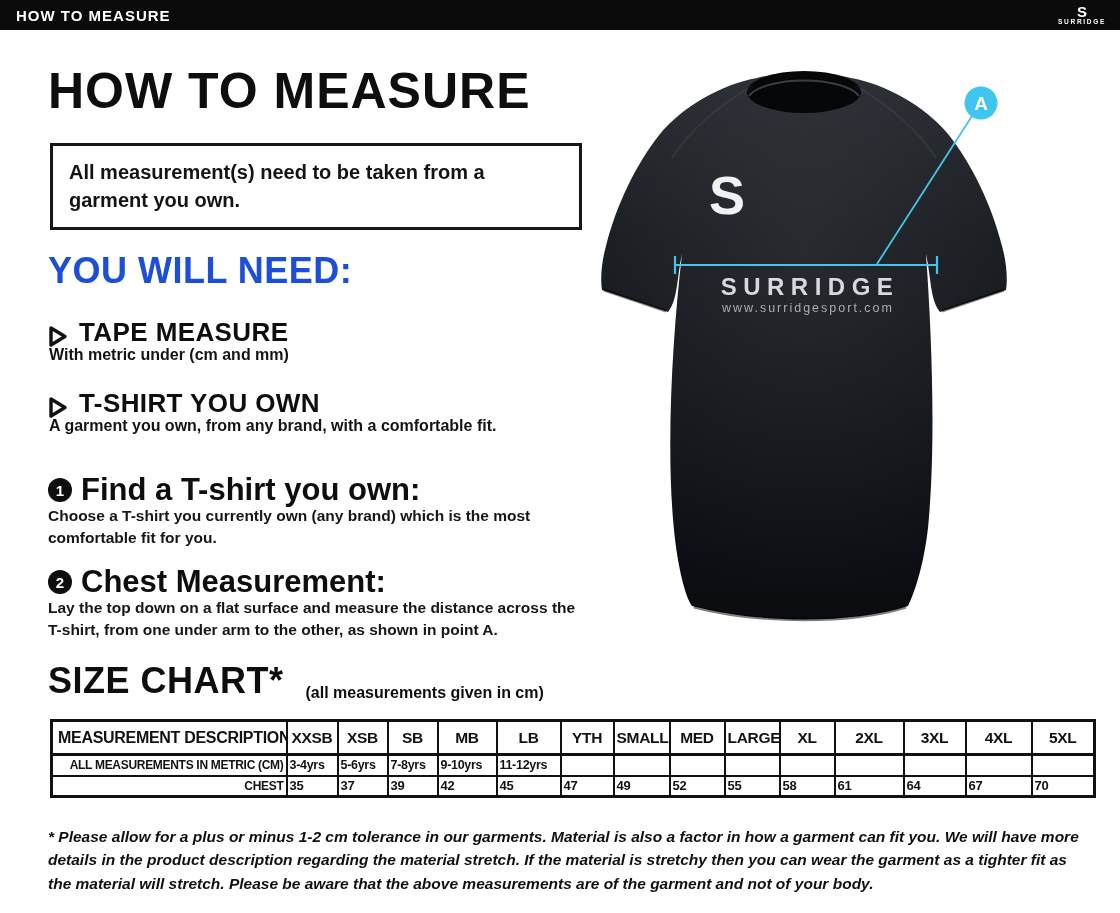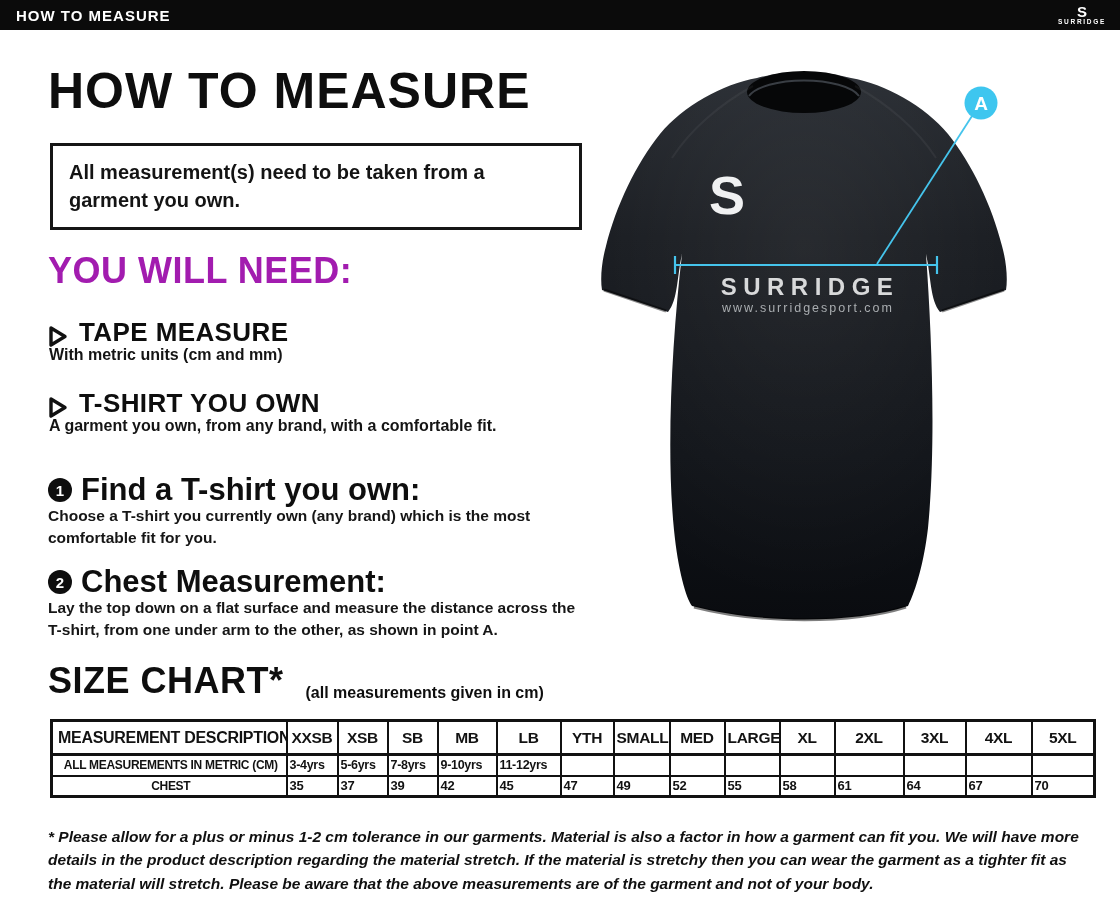--- a/index.html
+++ b/index.html
@@ -23,21 +23,21 @@
     position:absolute;left:48px;top:62px;margin:0;
     font-size:50px;font-weight:900;letter-spacing:1px;color:#0e0e0e;white-space:nowrap;
   }
   .notice-box{
     position:absolute;left:50px;top:143px;width:532px;box-sizing:border-box;
     border:3px solid #161616;padding:12px 16px 13px 16px;
     font-size:20px;font-weight:bold;line-height:1.4;color:#141414;
   }
   .ywn-heading{
     position:absolute;left:48px;top:250px;margin:0;
-    font-size:36px;font-weight:900;letter-spacing:0.5px;color:#a21caf;
+    font-size:36px;font-weight:900;letter-spacing:0.5px;color:#1d4ed8;
   }
   .need-item{position:absolute;left:48px;display:flex;align-items:flex-end;gap:11px;}
   .need-item.tape{top:317px;}
   .need-item.shirt{top:388px;}
   .need-title{font-size:26px;font-weight:900;letter-spacing:0.4px;color:#0e0e0e;white-space:nowrap;}
   .tri-icon{flex:0 0 auto;display:block;}
   .need-desc{position:absolute;left:49px;font-size:16px;font-weight:bold;color:#141414;white-space:nowrap;}
   .need-desc.tape{top:346px;}
   .need-desc.shirt{top:417px;}
   .step{position:absolute;left:48px;}
@@ -69,21 +69,21 @@
   table.size-table th,table.size-table td{
     border:2px solid #111;box-sizing:border-box;overflow:hidden;white-space:nowrap;
     letter-spacing:-0.3px;
   }
   table.size-table thead th{
     font-size:15.5px;font-weight:bold;text-align:center;padding:3px 2px;height:34px;
     border-bottom:3px solid #111;
   }
   table.size-table thead th.desc{text-align:left;padding-left:5px;font-size:16px;}
   table.size-table td{font-size:12.5px;font-weight:bold;text-align:left;padding:1px 2px;height:21px;}
-  table.size-table td.rowlabel{text-align:center;padding-left:5px;font-size:12px;}
+  table.size-table td.rowlabel{text-align:right;padding-left:5px;font-size:12px;}
   table.size-table tr.chest td{font-weight:600;font-size:13px;}
   table.size-table tr.chest td.rowlabel{font-size:12px;font-weight:600;}
   
   .disclaimer{
     position:absolute;left:48px;top:809px;width:1046px;
     font-size:15.5px;font-weight:bold;font-style:italic;line-height:1.52;color:#101010;
   }
   
   .illustration{position:absolute;left:560px;top:50px;width:530px;height:615px;}
 </style>
@@ -103,21 +103,21 @@
 <div class="notice-box">All measurement(s) need to be taken from a garment you own.</div>
 
 <h2 class="ywn-heading">YOU WILL NEED:</h2>
 
 <div class="need-item tape">
   <svg class="tri-icon" width="20" height="23" viewBox="0 0 20 23">
     <path d="M3,3 L17,11.5 L3,20 Z" fill="#ffffff" stroke="#111" stroke-width="3.4" stroke-linejoin="round"></path>
   </svg>
   <span class="need-title">TAPE MEASURE</span>
 </div>
-<div class="need-desc tape">With metric units (cm and mm)</div>
+<div class="need-desc tape">With metric under (cm and mm)</div>
 
 <div class="need-item shirt">
   <svg class="tri-icon" width="20" height="23" viewBox="0 0 20 23">
     <path d="M3,3 L17,11.5 L3,20 Z" fill="#ffffff" stroke="#111" stroke-width="3.4" stroke-linejoin="round"></path>
   </svg>
   <span class="need-title">T-SHIRT YOU OWN</span>
 </div>
 <div class="need-desc shirt">A garment you own, from any brand, with a comfortable fit.</div>
 
 <div class="step one">

